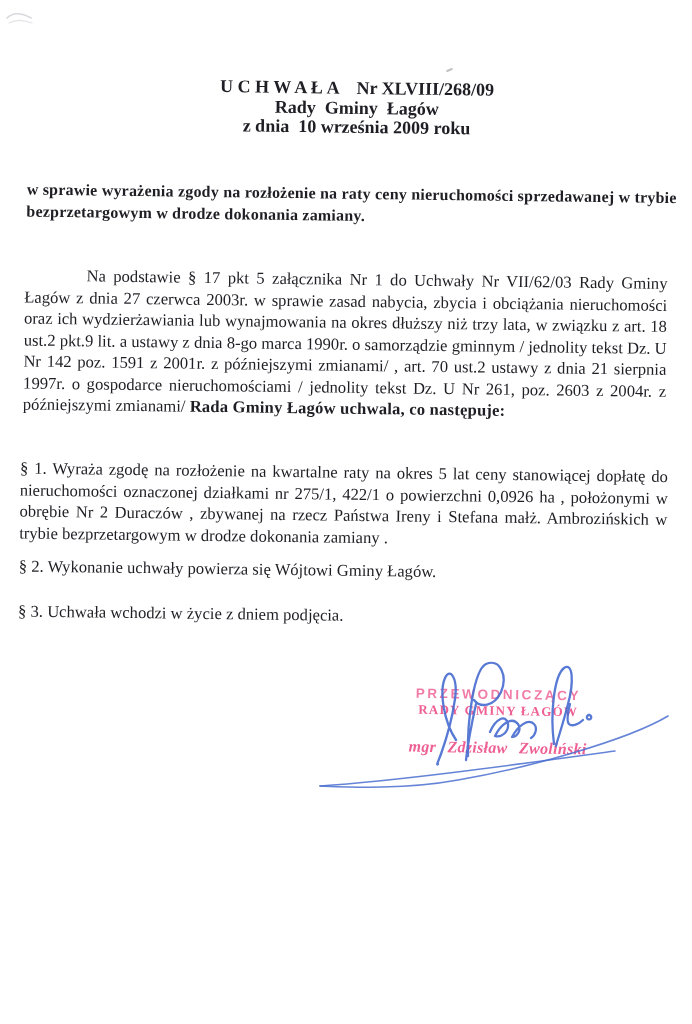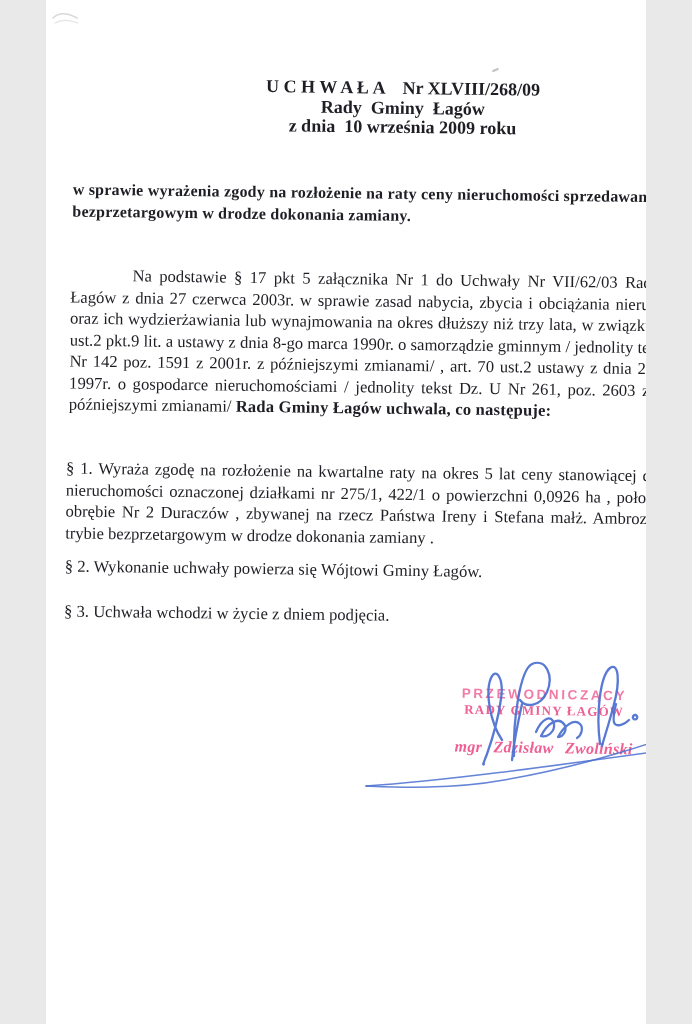--- a/index.html
+++ b/index.html
@@ -1,18 +1,18 @@
 <!DOCTYPE html>
 <html lang="pl"><head>
 <meta charset="utf-8">
 <style>
   html, body { margin: 0; padding: 0; background: #e9e9e9; }
   .page {
     position: relative;
-    width: 600px;
+    width: 692px;
     height: 1024px;
     margin: 0 auto;
     background: #ffffff;
     overflow: hidden;
     font-family: "Liberation Serif", serif;
     color: #1e1e24;
     text-decoration: underline;
   }
   
   .doc-text {

